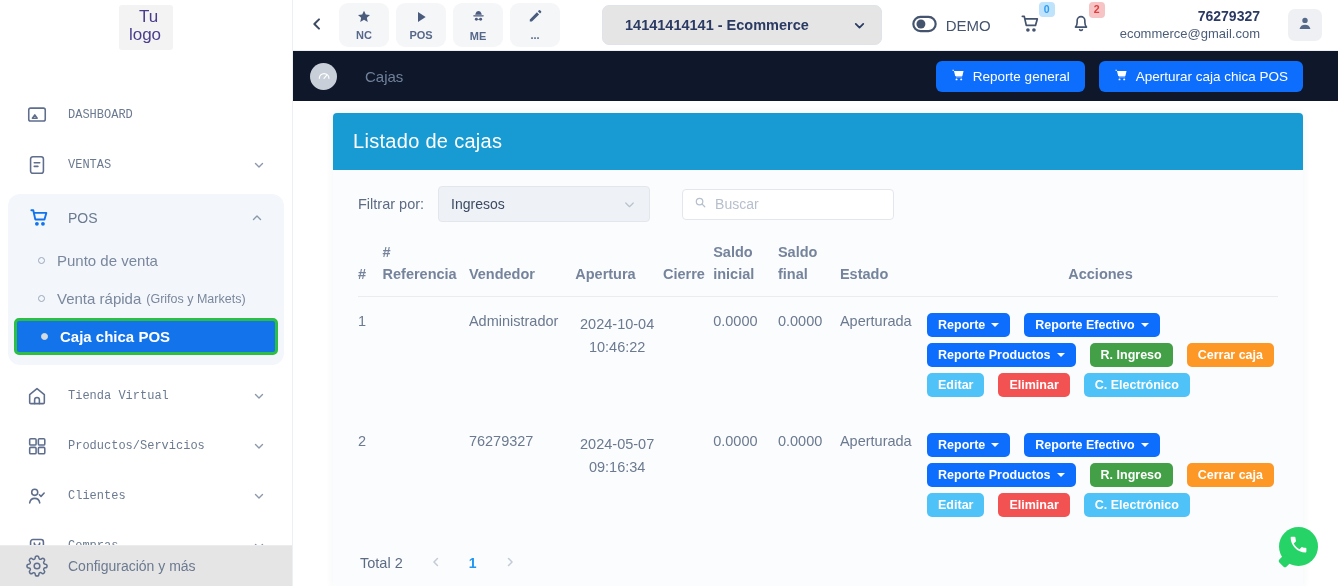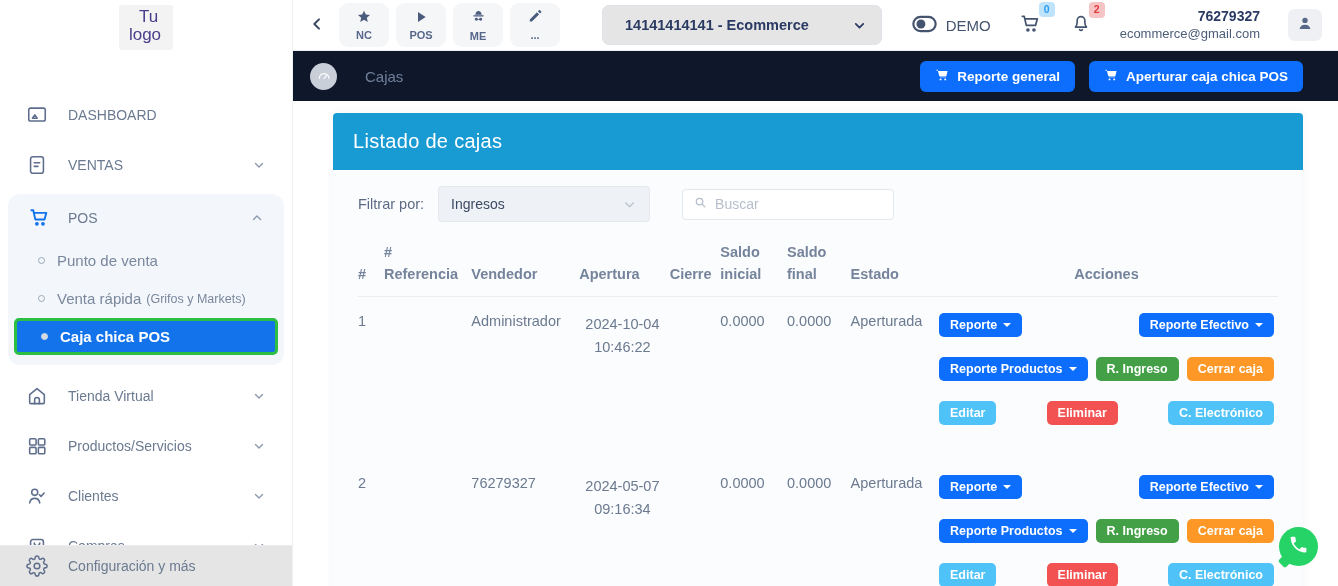--- a/index.html
+++ b/index.html
@@ -9,21 +9,21 @@
 
   
   .sidebar { position:relative; width:293px; min-width:293px; height:100%;
     background:#fff; border-right:1px solid #edeff3; }
   .logo-wrap { display:flex; justify-content:center; padding-top:5px; }
   .logo-box { background:#f3f3f4; border-radius:3px; padding:3px 12px 5px 10px;
     color:#4a3d8c; font-size:17px; line-height:1.08; }
   .logo-box .l1 { display:block; margin-left:10px; }
   .nav { margin-top:40px; }
   .nav-item { height:50px; display:flex; align-items:center; padding:0 26px;
-    color:#6b7a90; font-size:14px; cursor:pointer; }
+    color:#6b7a90; font-size:12px; cursor:pointer;font-family:Liberation Mono, monospace; }
   .nav-item .nico { width:24px; margin-right:18px; display:flex; }
   .nav-item .chev { margin-left:auto; display:flex; }
   .pos-group { margin:4px 8px 6px; background:#f3f7fc; border-radius:12px; padding-bottom:10px; }
   .pos-head { height:48px; display:flex; align-items:center; padding:0 20px; color:#6b7a90; font-size:14px; cursor:pointer; }
   .pos-head .nico { width:24px; margin-right:16px; display:flex; }
   .pos-head .chev { margin-left:auto; display:flex; }
   .sub-item { height:38px; display:flex; align-items:center; padding:0 16px 0 30px;
     color:#7a879c; font-size:15px; cursor:pointer; }
   .bullet { width:7px; height:7px; border:1.5px solid #9aa7b8; border-radius:50%; margin-right:12px; flex:none; }
   .sub-suffix { font-size:12.5px; margin-left:5px; }
@@ -62,21 +62,21 @@
   .avatar { width:34px; height:32px; background:#eef0f3; border-radius:7px;
     display:flex; align-items:center; justify-content:center; cursor:pointer; }
 
   .crumb-bar { height:50px; min-height:50px; display:flex; align-items:center;
     padding:0 35px 0 17px; background:#0f172a; }
   .crumb-icon { width:27px; height:27px; border-radius:50%; background:#c9cfd9;
     display:flex; align-items:center; justify-content:center; }
   .crumb-title { margin-left:28px; color:#70809a; font-size:15px; }
   .crumb-actions { margin-left:auto; display:flex; gap:14px; }
   .btn-crumb { background:#0d6efd; border:none; color:#fff; height:31px; padding:0 15px;
-    border-radius:6px; font-family:inherit; font-size:13.5px; font-weight:700;
+    border-radius:6px; font-family:inherit; font-size:13.5px; font-weight:400;
     display:flex; align-items:center; gap:8px; cursor:pointer; }
 
   
   .main { flex:1; background:#fff; padding:12px 35px 0 40px; }
   .card { width:970px; box-shadow:0 0 8px rgba(40,60,90,.06); border-radius:4px; }
   .card-header { height:57px; background:#189ad3; border-radius:4px 4px 0 0;
     display:flex; align-items:center; padding:0 20px; color:#fff; font-size:20px; letter-spacing:.3px; }
   .card-body { background:#fbfcfd; padding:16px 25px 14px; border-radius:0 0 4px 4px; }
   .filter-row { display:flex; align-items:center; }
   .filter-label { color:#5d6b84; font-size:14.5px; }
@@ -93,21 +93,21 @@
 
   table.cajas { margin-top:20px; width:100%; border-collapse:collapse;
     font-size:14.5px; color:#6b7a90; }
   table.cajas th { font-weight:700; color:#75849c; text-align:left; vertical-align:bottom;
     padding:0 4px 10px 0; line-height:1.5; border-bottom:1px solid #e9edf2; }
   table.cajas th.c-acc { text-align:center; }
   table.cajas td { vertical-align:top; padding:16px 4px 14px 0; }
   td.c-apertura, th.c-apertura { text-align:center; }
   td.c-apertura { line-height:1.65; }
   td.actions-cell { padding-top:10px; }
-  .action-line { display:flex; justify-content:space-between; gap:8px; margin-bottom:20px; }
+  .action-line { display:flex; justify-content:flex-start; gap:14px; margin-bottom:6px; }
   .btn-act { border:none; color:#fff; font-weight:700; font-size:12.5px; height:24px;
     padding:0 11px; border-radius:5px; display:inline-flex; align-items:center; gap:6px;
     font-family:inherit; cursor:pointer; white-space:nowrap; }
   .b-primary { background:#0d6efd; } .b-success { background:#43a047; }
   .b-warning { background:#fd9726; } .b-info { background:#4fc3f7; }
   .b-danger  { background:#f25352; }
   .caret { width:0; height:0; border-left:4px solid transparent;
     border-right:4px solid transparent; border-top:4px solid #fff; }
 
   .table-footer { display:flex; align-items:center; gap:24px; margin-top:16px;

